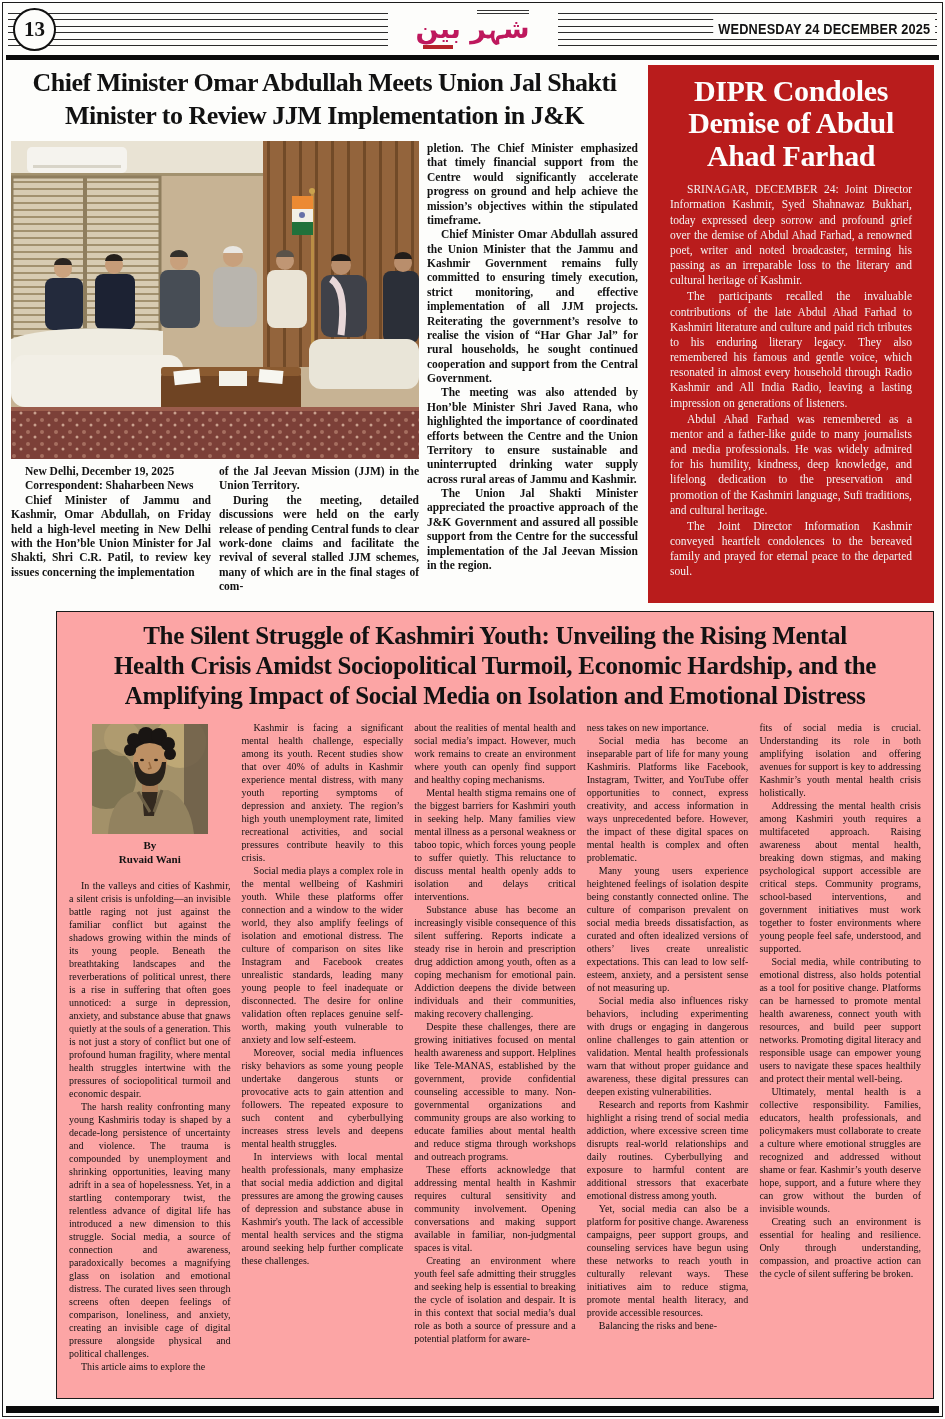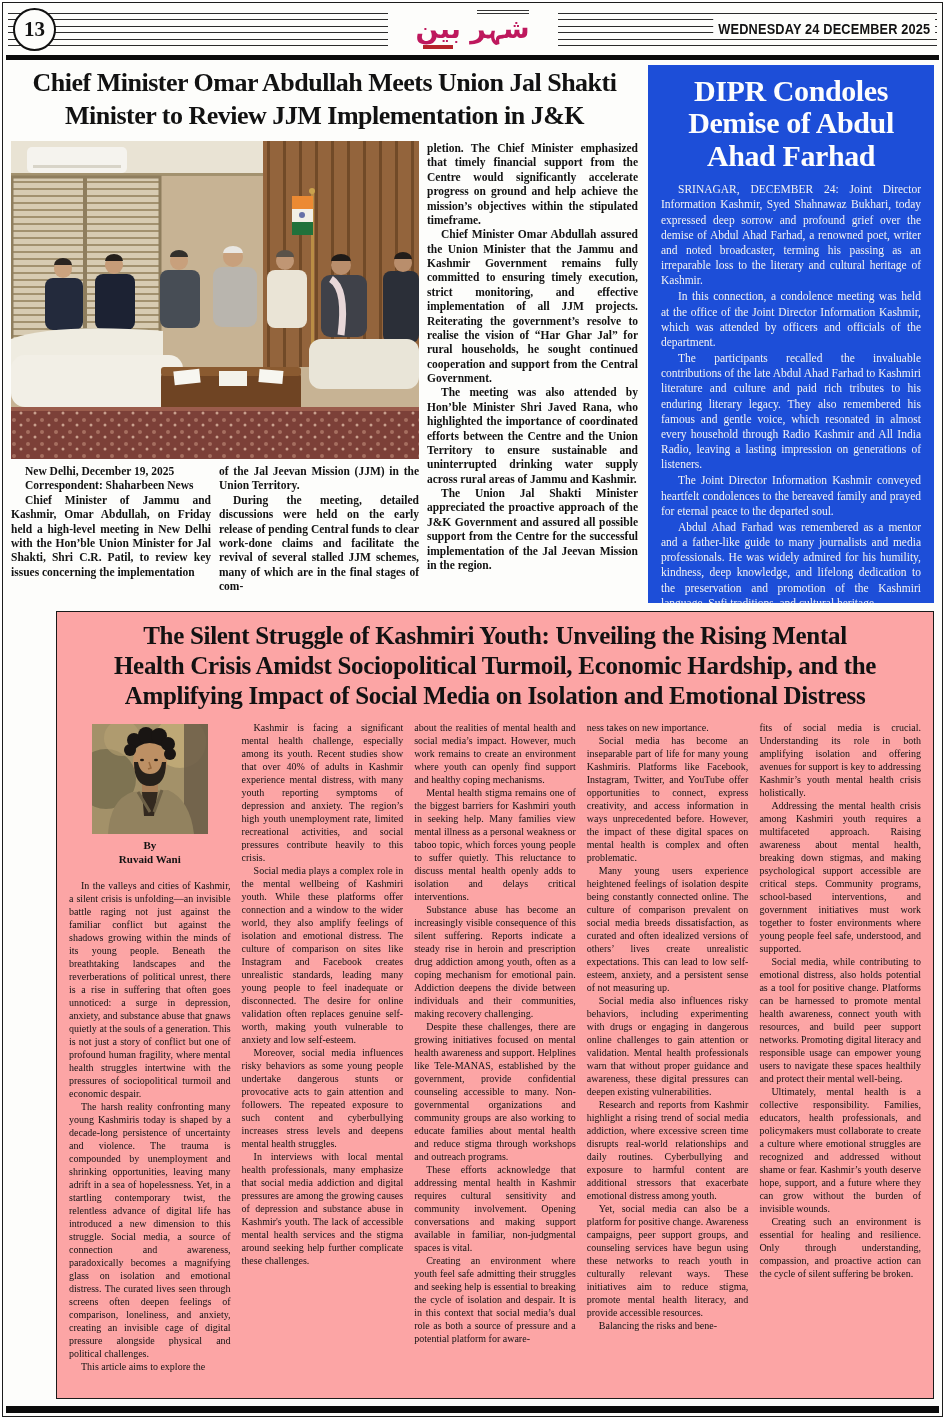--- a/index.html
+++ b/index.html
@@ -32,21 +32,21 @@
   .jjm-body{display:flex;gap:8px;}
   .jjm-left{width:408px;flex:0 0 408px;}
   .photo{width:408px;height:318px;display:block;}
   .jjm-cols{display:flex;gap:8px;margin-top:5px;}
   .jjm-col{flex:1;min-width:0;}
   .jjm-col3{flex:1;min-width:0;}
   .bt{font-size:11.5px;line-height:1.25;text-align:justify;font-weight:600;margin:0;}
   .bt.ind{text-indent:14px;}
 
   
-  .dipr{flex:1;background:#1d4ed8;color:#f3f3f3;padding:4px 13px 6px;box-sizing:border-box;overflow:hidden;}
+  .dipr{flex:1;background:#b91c1c;color:#f3f3f3;padding:4px 22px 6px;box-sizing:border-box;overflow:hidden;}
   .dipr h2{margin:6px 0 10px;font-size:30px;line-height:1.08;font-weight:bold;text-align:center;
     letter-spacing:-0.4px;text-wrap:balance;color:#fdfdfd;}
   .dipr p{font-size:11.5px;line-height:1.32;text-align:justify;text-indent:17px;margin:0 0 1px;font-weight:normal;}
 
   
   .youth{position:absolute;top:608px;left:8px;right:8px;bottom:17px;background:#fca5a5;
     border:1.5px solid #1a1a1a;padding:5px 12px 14px;box-sizing:border-box;overflow:hidden;margin-left:45px;}
   .youth h2{margin:4px 6px 10px;font-size:25px;line-height:1.2;font-weight:bold;text-align:center;
     letter-spacing:-0.3px;text-wrap:balance;}
   .ycols{display:flex;gap:11px;}
@@ -166,24 +166,23 @@
           <p class="bt ind">Chief Minister Omar Abdullah assured the Union Minister that the Jammu and Kashmir Government remains fully committed to ensuring timely execution, strict monitoring, and effective implementation of all JJM projects. Reiterating the government’s resolve to realise the vision of “Har Ghar Jal” for rural households, he sought continued cooperation and support from the Central Government.</p>
           <p class="bt ind">The meeting was also attended by Hon’ble Minister Shri Javed Rana, who highlighted the importance of coordinated efforts between the Centre and the Union Territory to ensure sustainable and uninterrupted drinking water supply across rural areas of Jammu and Kashmir.</p>
           <p class="bt ind">The Union Jal Shakti Minister appreciated the proactive approach of the J&amp;K Government and assured all possible support from the Centre for the successful implementation of the Jal Jeevan Mission in the region.</p>
         </div>
       </div>
     </div>
 
     <div class="dipr">
       <h2>DIPR Condoles Demise of Abdul Ahad Farhad</h2>
       <p>SRINAGAR, DECEMBER 24: Joint Director Information Kashmir, Syed Shahnawaz Bukhari, today expressed deep sorrow and profound grief over the demise of Abdul Ahad Farhad, a renowned poet, writer and noted broadcaster, terming his passing as an irreparable loss to the literary and cultural heritage of Kashmir.</p>
-      <p>In this connection, a condolence meeting was held at the office of the Joint Director Information Kashmir, which was attended by officers and officials of the department.</p>
       <p>The participants recalled the invaluable contributions of the late Abdul Ahad Farhad to Kashmiri literature and culture and paid rich tributes to his enduring literary legacy. They also remembered his famous and gentle voice, which resonated in almost every household through Radio Kashmir and All India Radio, leaving a lasting impression on generations of listeners.</p>
+      <p>Abdul Ahad Farhad was remembered as a mentor and a father-like guide to many journalists and media professionals. He was widely admired for his humility, kindness, deep knowledge, and lifelong dedication to the preservation and promotion of the Kashmiri language, Sufi traditions, and cultural heritage.</p>
       <p>The Joint Director Information Kashmir conveyed heartfelt condolences to the bereaved family and prayed for eternal peace to the departed soul.</p>
-      <p>Abdul Ahad Farhad was remembered as a mentor and a father-like guide to many journalists and media professionals. He was widely admired for his humility, kindness, deep knowledge, and lifelong dedication to the preservation and promotion of the Kashmiri language, Sufi traditions, and cultural heritage.</p>
     </div>
   </div>
 
   <div class="youth">
     <h2>The Silent Struggle of Kashmiri Youth: Unveiling the Rising Mental Health Crisis Amidst Sociopolitical Turmoil, Economic Hardship, and the Amplifying Impact of Social Media on Isolation and Emotional Distress</h2>
     <div class="ycols">
 
       <div class="ycol">
         <svg class="portrait" viewBox="0 0 116 110" preserveAspectRatio="none">
           <rect width="116" height="110" fill="#a39169"></rect>

